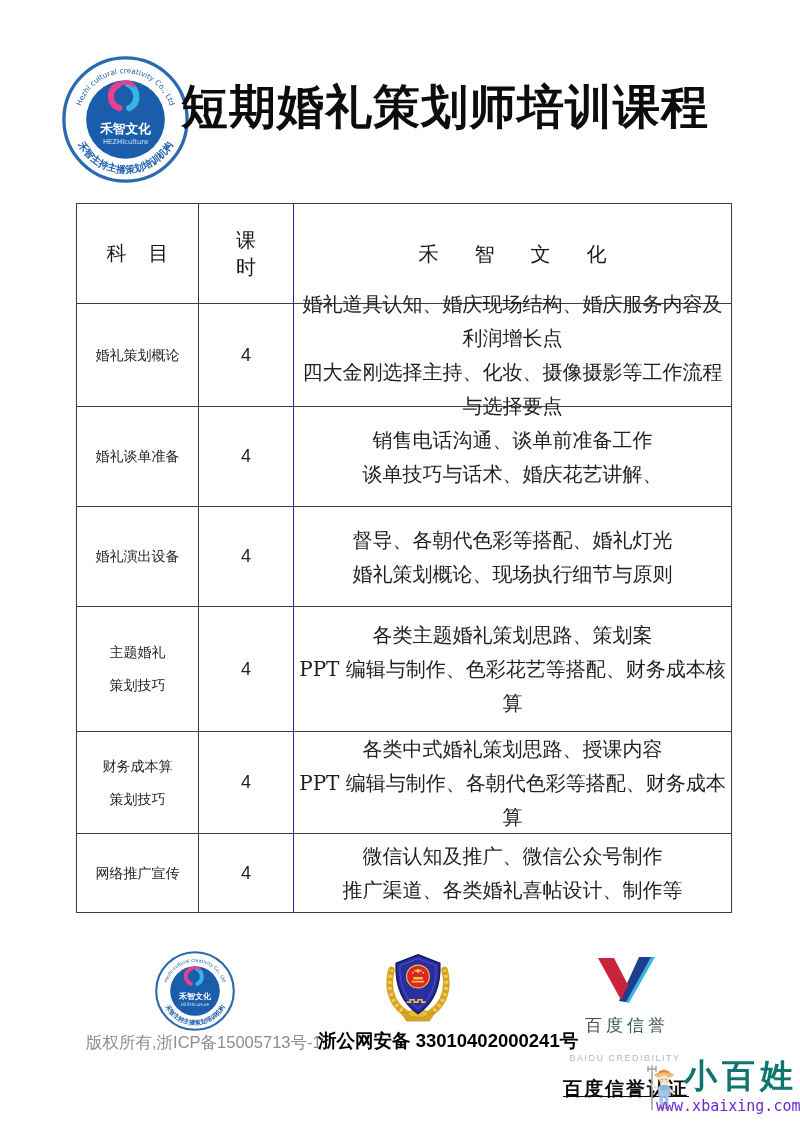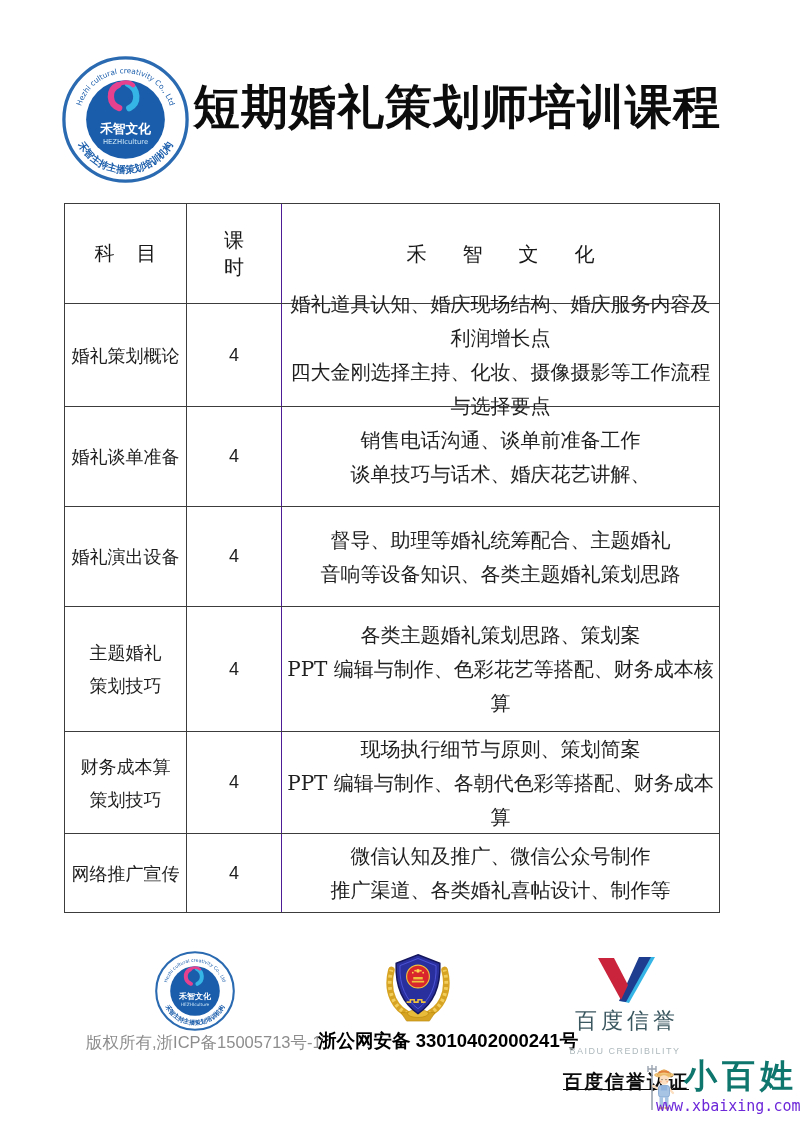--- a/index.html
+++ b/index.html
@@ -2,46 +2,46 @@
 <html><head>
 <meta charset="utf-8">
 <style>
   * { margin:0; padding:0; box-sizing:border-box; }
   html,body { background:#ffffff; }
   body { font-family:"DejaVu Serif","Liberation Serif",serif; }
   .page { position:relative; width:800px; height:1128px; margin:0 auto; background:#ffffff; overflow:hidden; }
 
   
   .logo-main { position:absolute; left:62px; top:56px; width:127px; height:127px; }
-  .title { position:absolute; left:184px; top:76px; width:546px; text-align:center;
+  .title { position:absolute; left:172px; top:76px; width:546px; text-align:center;
            font-size:47px; font-weight:bold; color:#0c0c0c; letter-spacing:1px; white-space:nowrap; }
 
   
-  .ctable { position:absolute; left:64px; top:203px; width:656px; border:1px solid #3c3c3c; color:#1f1f1f; }
+  .ctable { position:absolute; left:76px; top:203px; width:656px; border:1px solid #3c3c3c; color:#1f1f1f; }
   .trow { display:flex; }
   .trow + .trow { border-top:1px solid #3c3c3c; }
   .cell { display:flex; flex-direction:column; justify-content:center; align-items:center; text-align:center; }
-  .c-subj { width:122px; border-right:1px solid #3c3c3c; font-size:18px; line-height:33px; }
+  .c-subj { width:122px; border-right:1px solid #3c3c3c; font-size:14px; line-height:33px; }
   .c-hours { width:95px; border-right:1px solid #4c1d95; font-size:18px; font-family:"Liberation Sans","DejaVu Sans",sans-serif; }
   .c-content { flex:1; font-size:20px; line-height:34px; }
   .thead .cell { font-size:20px; color:#181818; }
   .ls-head { letter-spacing:22px; padding-left:22px; }
   .ls-wide { letter-spacing:36px; padding-left:36px; }
 
   
   .f-left { position:absolute; left:86px; top:951px; width:218px; text-align:center; }
   .logo-small { width:80px; height:80px; display:block; margin:0 auto; }
   .f-copy { margin-top:1px; font-family:"Liberation Sans","DejaVu Sans",sans-serif; font-size:16.5px; color:#8d8d8d; white-space:nowrap; }
   .f-mid { position:absolute; left:318px; top:949px; width:200px; text-align:center; }
   .badge { display:block; margin:0 auto; }
   .f-police { margin-top:5px; font-family:"Liberation Sans","DejaVu Sans",sans-serif; font-size:18.5px; font-weight:bold; color:#000; white-space:nowrap; }
   .f-right { position:absolute; left:550px; top:955px; width:150px; text-align:center; font-family:"Liberation Sans","DejaVu Sans",sans-serif; }
   .baidu-v { display:block; margin:0 auto; }
-  .f-baidu-cn { font-size:22px; color:#3a565f; letter-spacing:4px; padding-left:4px; margin-top:1px; }
-  .f-baidu-en { font-size:9px; color:#aeb9bd; letter-spacing:1.5px; margin-top:10px; }
+  .f-baidu-cn { font-size:17px; color:#3a565f; letter-spacing:4px; padding-left:4px; margin-top:9px; }
+  .f-baidu-en { font-size:9px; color:#aeb9bd; letter-spacing:1.5px; margin-top:16px; }
   .f-baidu-cert { font-size:19px; font-weight:bold; color:#0c0c0c; letter-spacing:2px; padding-left:2px; margin-top:13px;text-decoration:underline; }
 
   
   .wm { position:absolute; left:644px; top:1058px; width:156px; height:62px; }
   .wm-figure { position:absolute; left:2px; top:4px; }
   .wm-name { position:absolute; left:40px; top:-4px; font-family:"DejaVu Sans","Liberation Sans",sans-serif;
              font-weight:bold; font-size:33px; color:#0f766e; letter-spacing:5px; white-space:nowrap; }
   .wm-url { position:absolute; left:12px; top:39px; font-family:"DejaVu Sans Mono","Liberation Mono",monospace;
             font-size:15px; color:#6d28d9; white-space:nowrap;text-align:center; }
 </style>
@@ -117,22 +117,22 @@
       </div>
     </div>
 
     <div class="trow" style="height:100px">
       <div class="cell c-subj">
         <div>婚礼演出设备</div>
         <div></div>
       </div>
       <div class="cell c-hours">4</div>
       <div class="cell c-content">
-        <div>督导、助理等婚礼统筹配合、主题婚礼</div>
-        <div>音响等设备知识、各类主题婚礼策划思路</div>
+        <div>督导、各朝代色彩等搭配、婚礼灯光</div>
+        <div>婚礼策划概论、现场执行细节与原则</div>
       </div>
     </div>
 
     <div class="trow" style="height:125px">
       <div class="cell c-subj">
         <div>主题婚礼</div>
         <div>策划技巧</div>
       </div>
       <div class="cell c-hours">4</div>
       <div class="cell c-content">
@@ -141,21 +141,21 @@
       </div>
     </div>
 
     <div class="trow" style="height:102px">
       <div class="cell c-subj">
         <div>财务成本算</div>
         <div>策划技巧</div>
       </div>
       <div class="cell c-hours">4</div>
       <div class="cell c-content">
-        <div>现场执行细节与原则、策划简案</div>
+        <div>各类中式婚礼策划思路、授课内容</div>
         <div>PPT 编辑与制作、各朝代色彩等搭配、财务成本算</div>
       </div>
     </div>
 
     <div class="trow" style="height:79px">
       <div class="cell c-subj">
         <div>网络推广宣传</div>
         <div></div>
       </div>
       <div class="cell c-hours">4</div>

